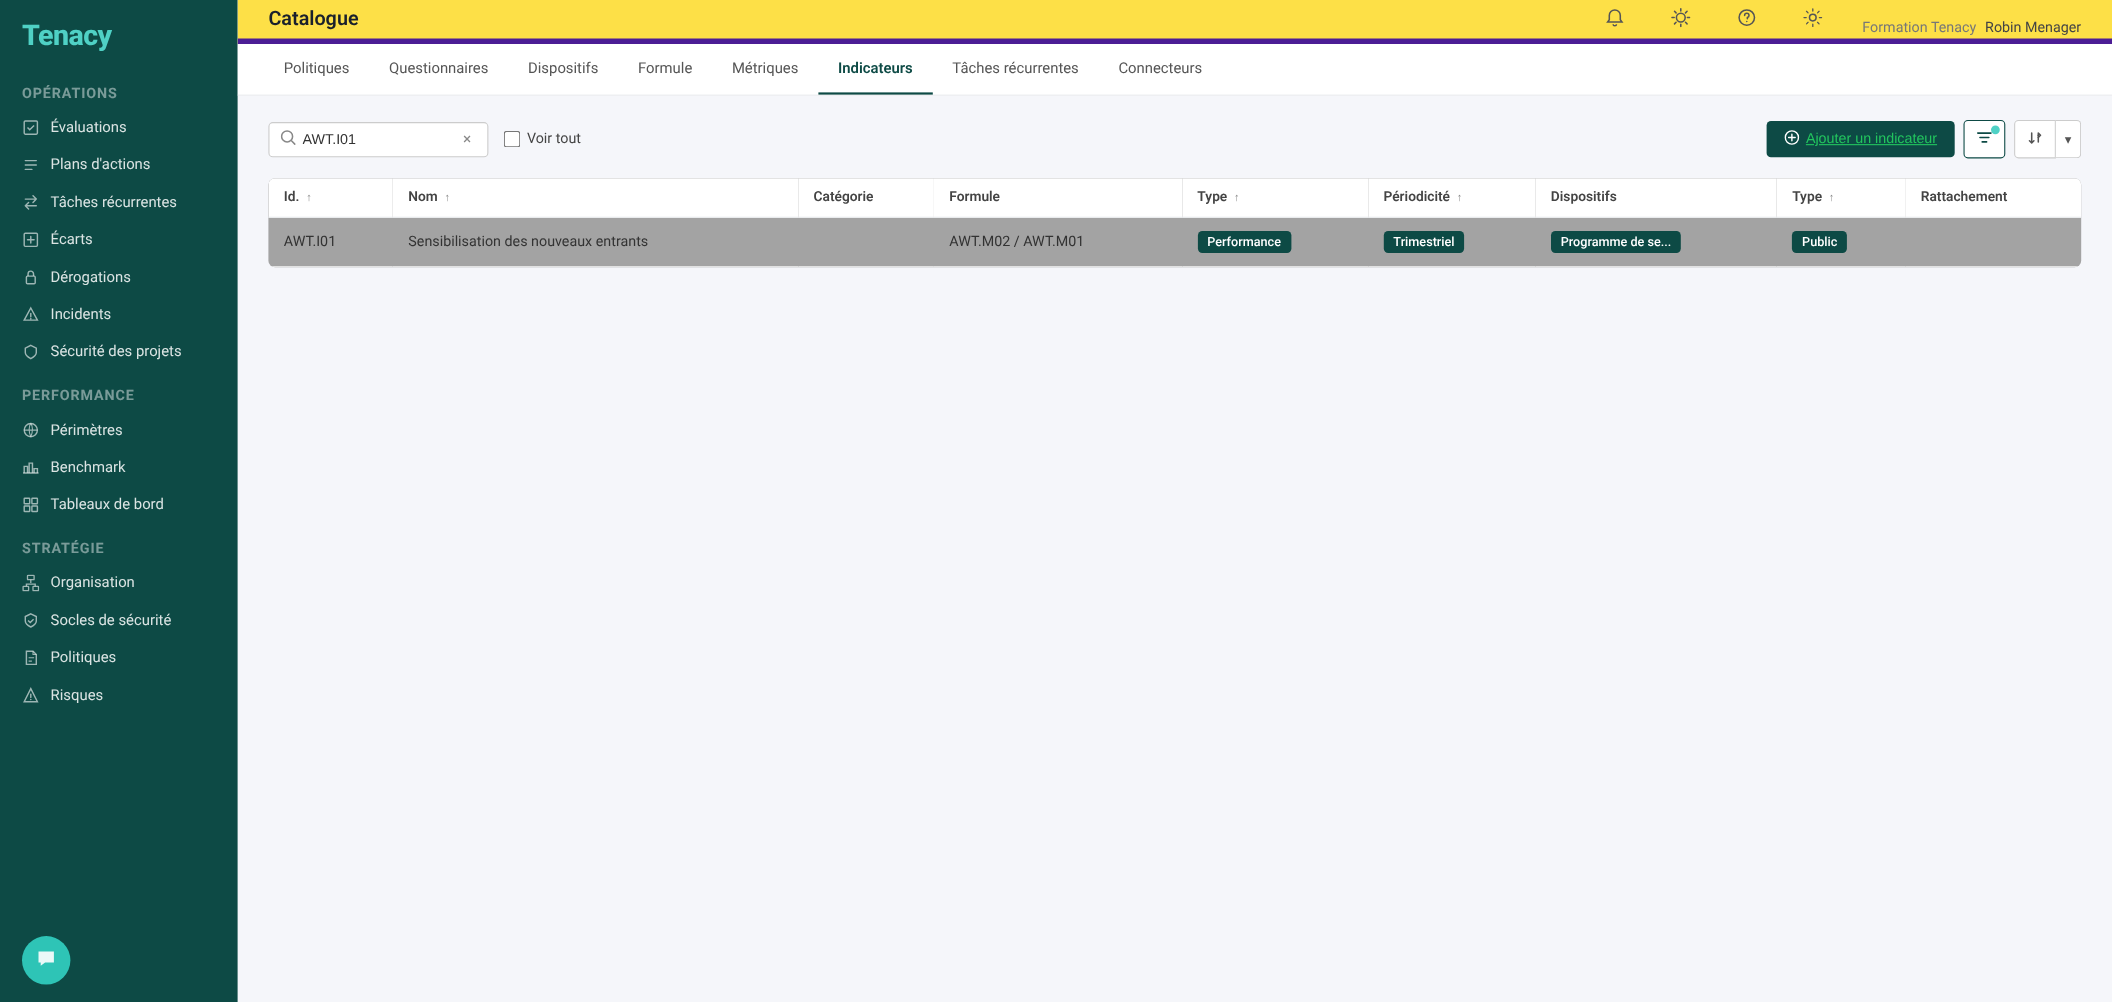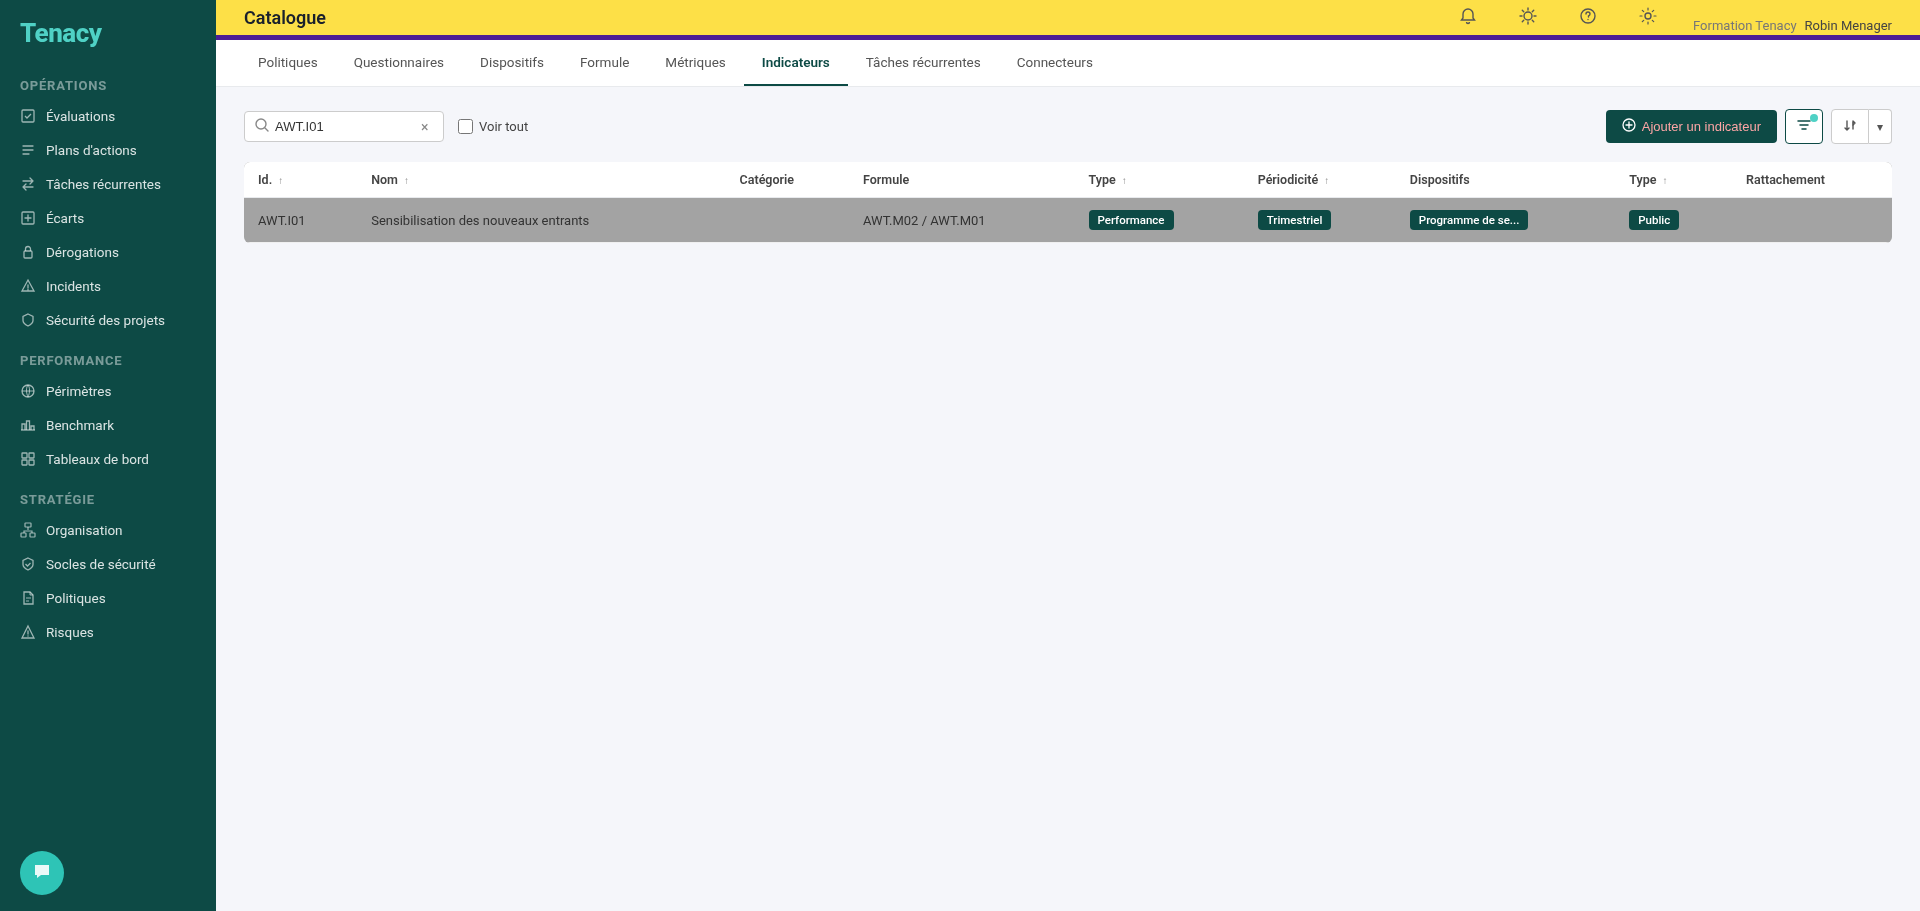--- a/index.html
+++ b/index.html
@@ -193,30 +193,30 @@
       height: 15px;
       cursor: pointer;
     }
     .toolbar-right {
       display: flex;
       align-items: center;
       gap: 8px;
     }
     .btn-add {
       background: #0d4a45;
-      color: #fca5a5;
+      color: #22c55e;
       border: none;
       border-radius: 4px;
       padding: 8px 16px;
       font-size: 13px;
       cursor: pointer;
       display: flex;
-      align-items: center;
       gap: 6px;
       white-space: nowrap;
+      text-decoration: underline;
     }
     .btn-filter {
       border: 1px solid #0d4a45;
       background: #fff;
       color: #0d4a45;
       border-radius: 4px;
       padding: 7px 10px;
       cursor: pointer;
       display: flex;
       align-items: center;

